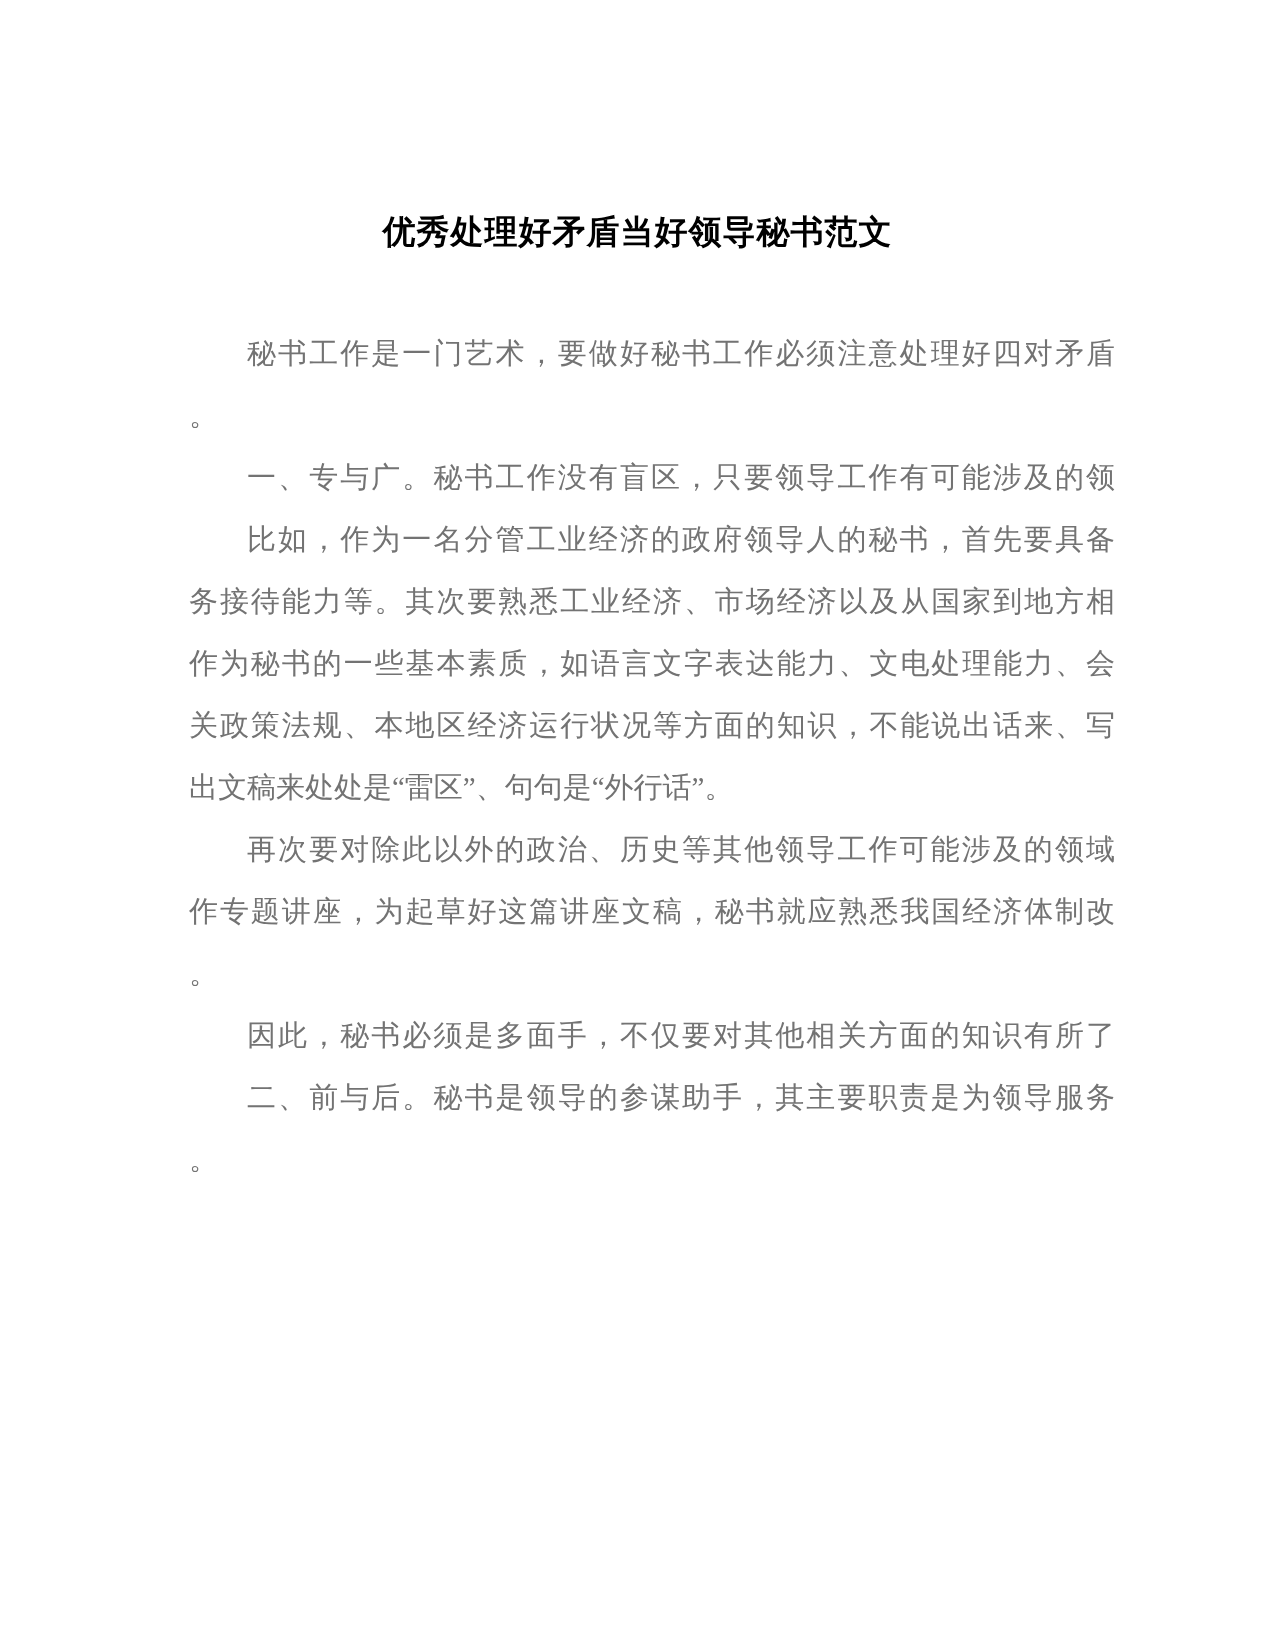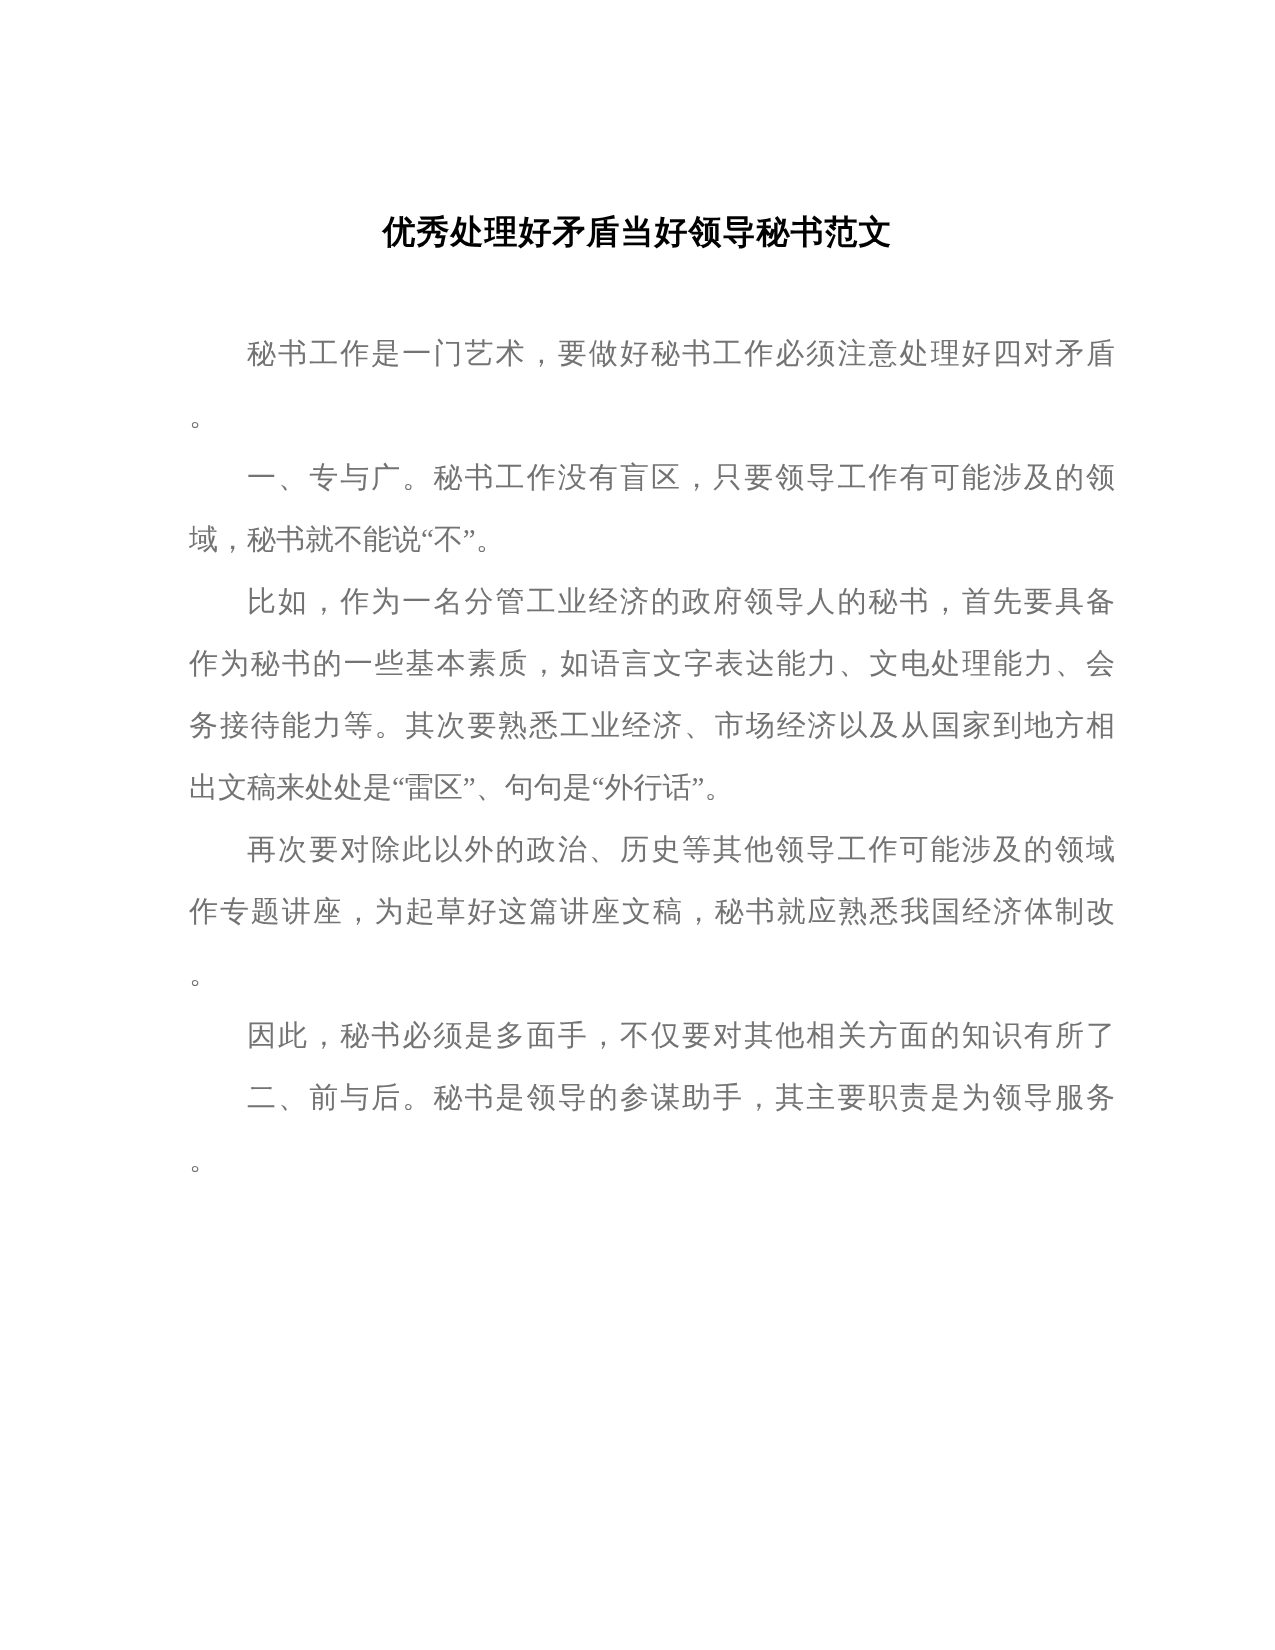--- a/index.html
+++ b/index.html
@@ -59,26 +59,26 @@
 
 <div class="page" style="background: rgb(255, 255, 255);">
   <h1 class="doc-title" style="color: rgb(0, 0, 0);">优秀处理好矛盾当好领导秘书范文</h1>
   <div class="doc-body" style="color: #737373;">
       <p class="para">
         <span class="line indent">秘书工作是一门艺术，要做好秘书工作必须注意处理好四对矛盾</span>
         <span class="line end">。</span>
       </p>
       <p class="para">
         <span class="line indent">一、专与广。秘书工作没有盲区，只要领导工作有可能涉及的领</span>
-        <span class="line end">域，秘书就不能说“不”。</span>
       </p>
       <p class="para">
         <span class="line indent">比如，作为一名分管工业经济的政府领导人的秘书，首先要具备</span>
+        <span class="line">务接待能力等。其次要熟悉工业经济、市场经济以及从国家到地方相</span>
         <span class="line">作为秘书的一些基本素质，如语言文字表达能力、文电处理能力、会</span>
-        <span class="line">务接待能力等。其次要熟悉工业经济、市场经济以及从国家到地方相</span>
+        <span class="line">关政策法规、本地区经济运行状况等方面的知识，不能说出话来、写</span>
         <span class="line end">出文稿来处处是“雷区”、句句是“外行话”。</span>
       </p>
       <p class="para">
         <span class="line indent">再次要对除此以外的政治、历史等其他领导工作可能涉及的领域</span>
         <span class="line">作专题讲座，为起草好这篇讲座文稿，秘书就应熟悉我国经济体制改</span>
         <span class="line end">。</span>
       </p>
       <p class="para">
         <span class="line indent">因此，秘书必须是多面手，不仅要对其他相关方面的知识有所了</span>
       </p>

